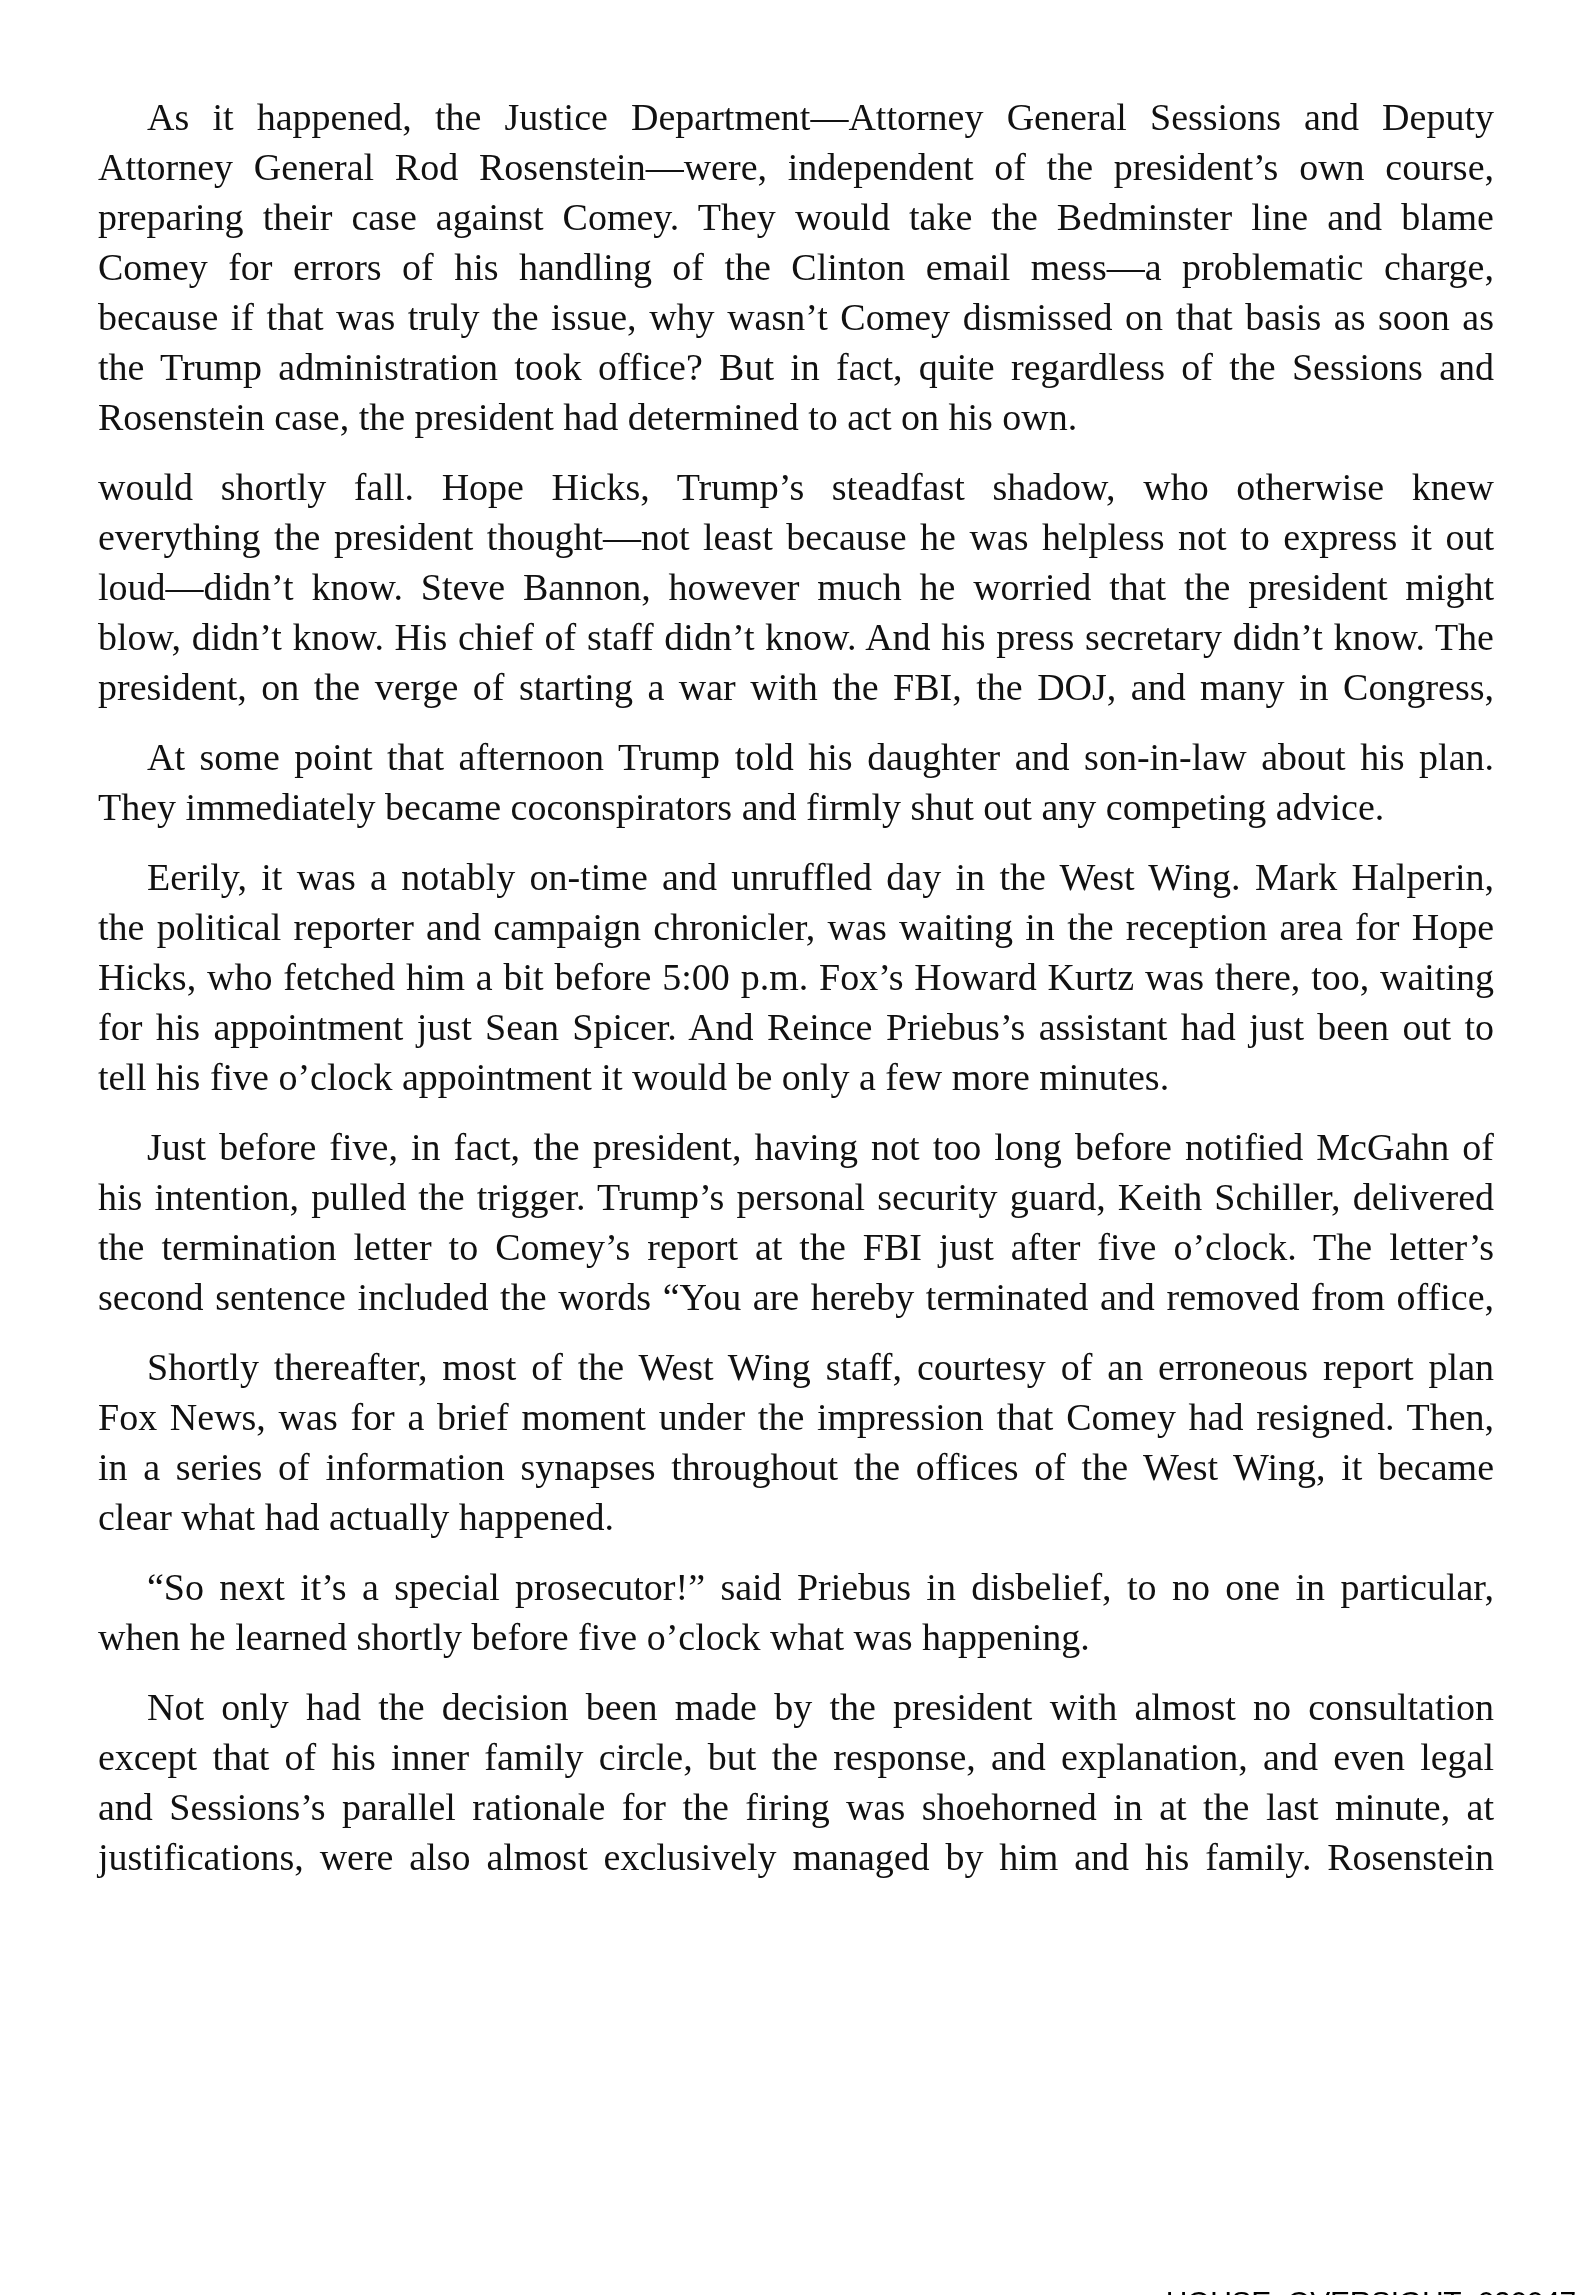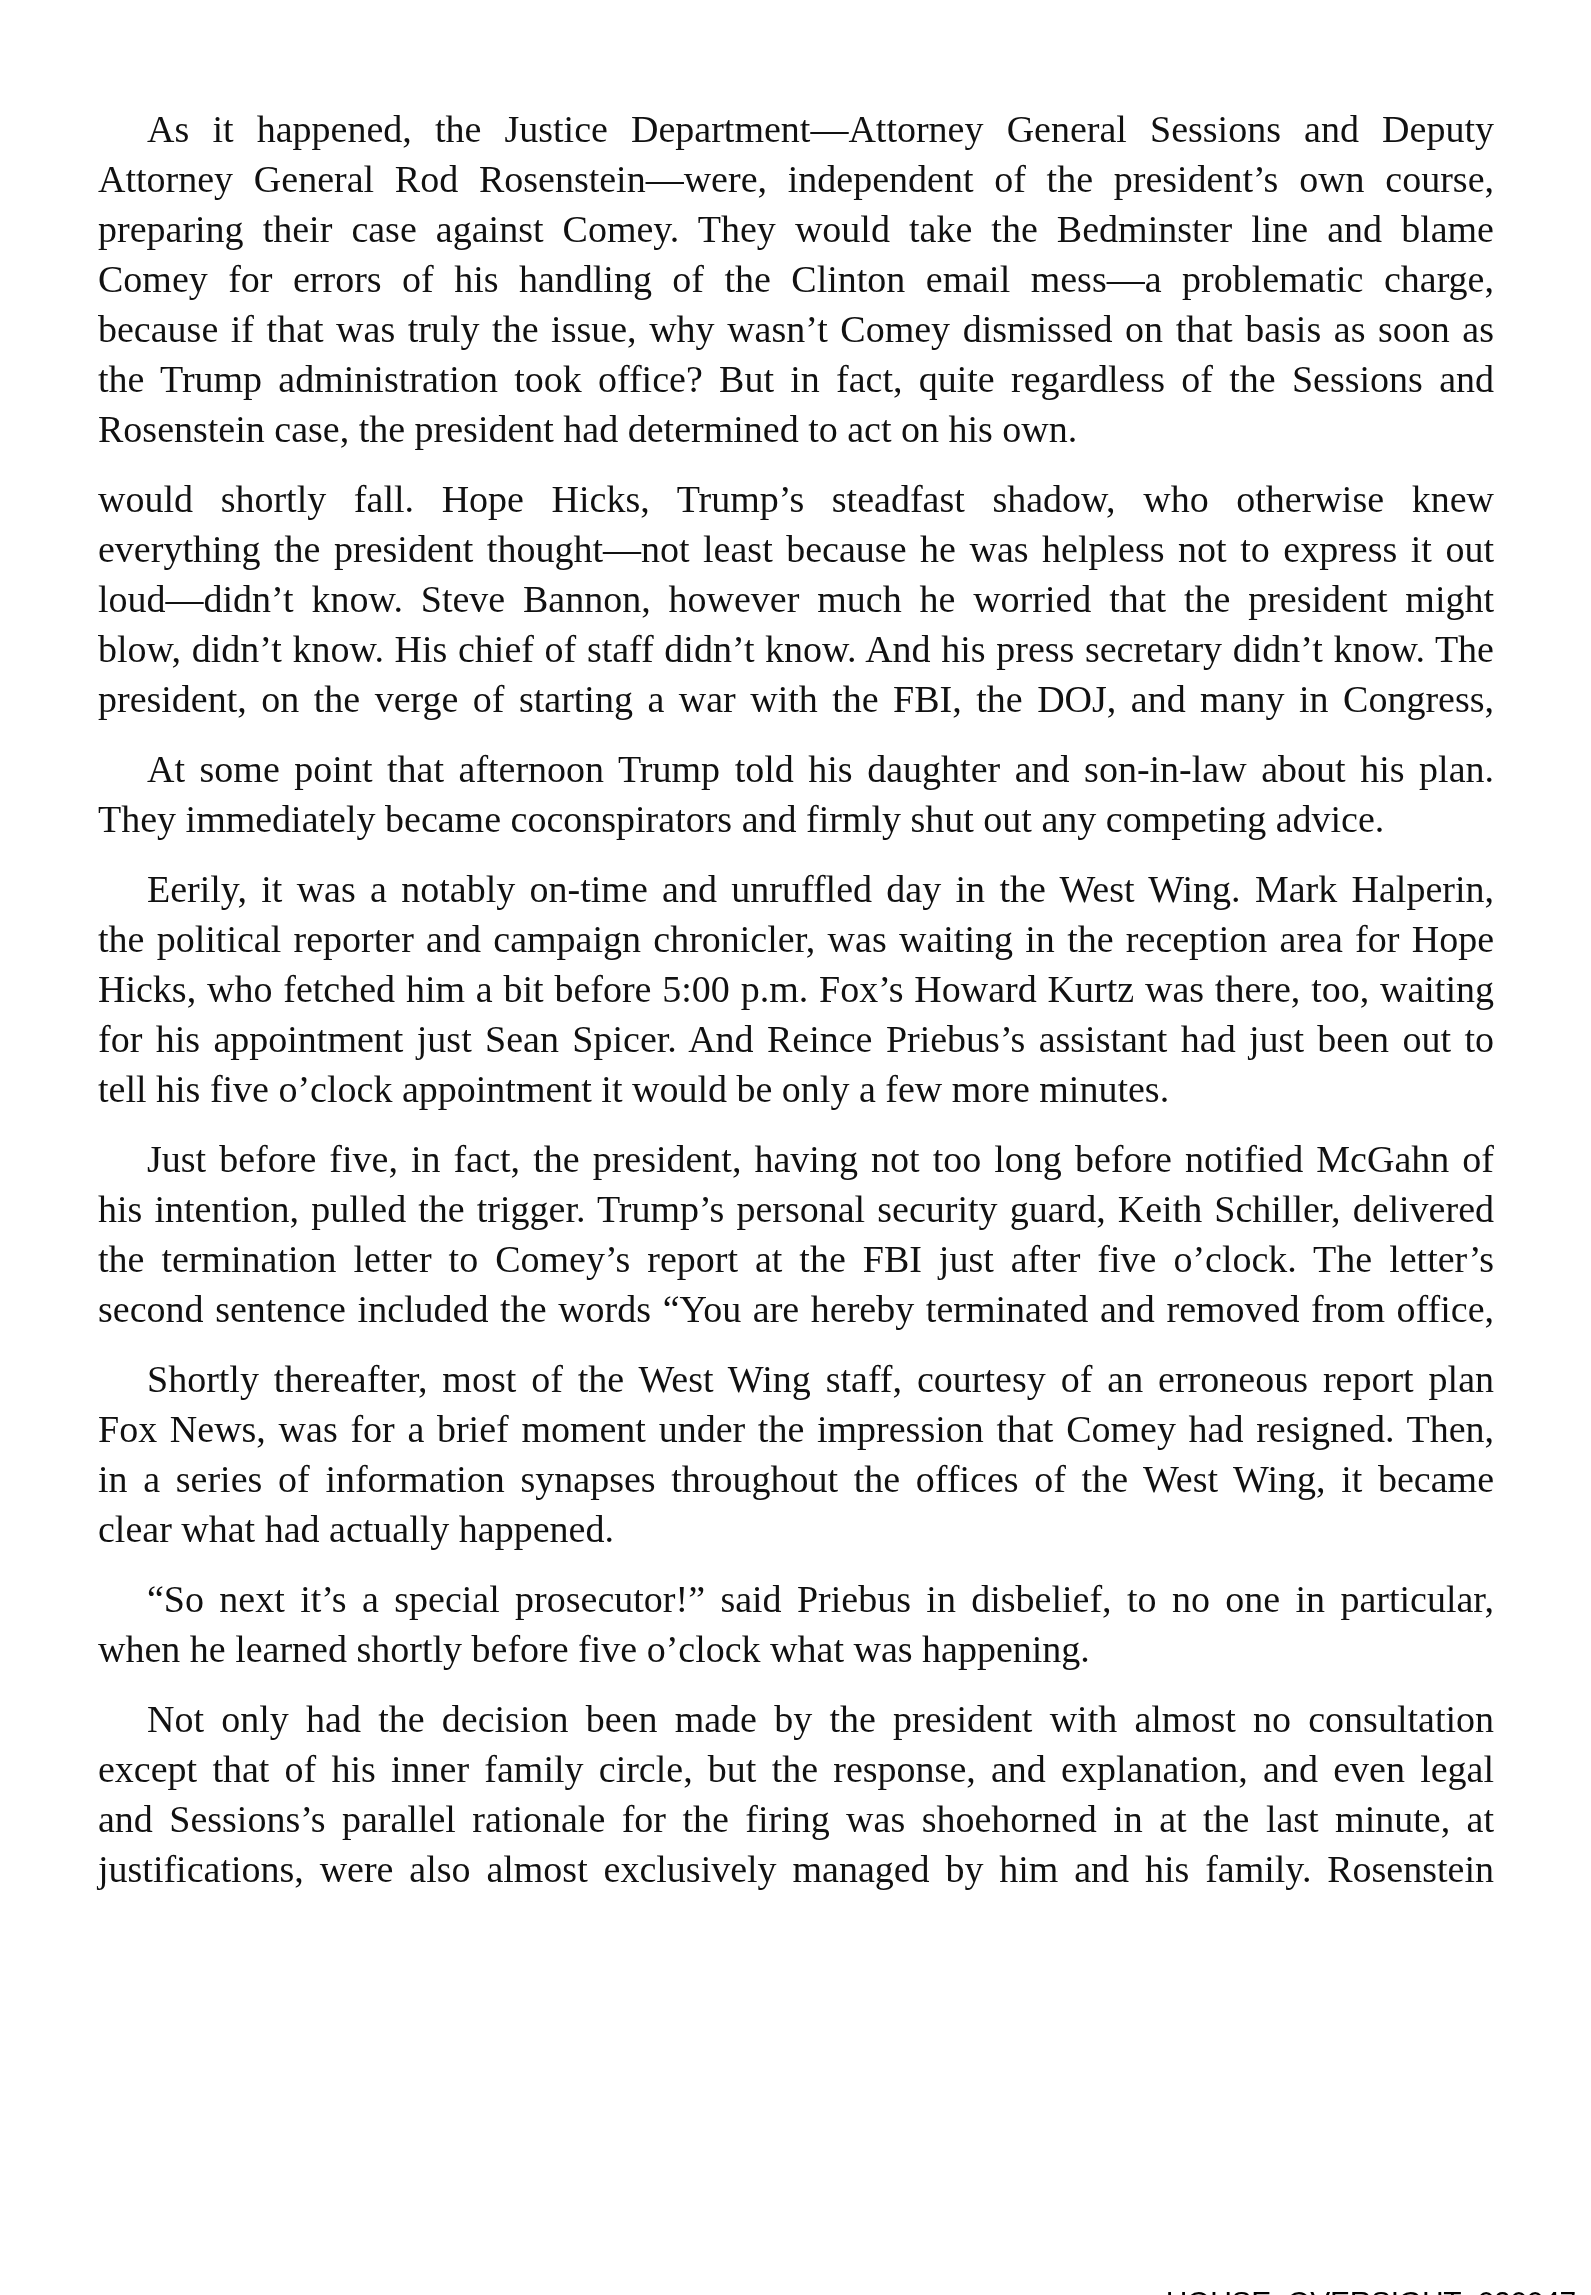--- a/index.html
+++ b/index.html
@@ -18,21 +18,21 @@
     position: absolute;
     left: 0;
     top: 0;
     width: 1592px;
     height: 2295px;
     background: #ffffff;
   }
   #body-text {
     position: absolute;
     left: 98px;
-    top: 104px;
+    top: 92px;
     width: 1396px;
     font-family: "Liberation Serif", "DejaVu Serif", serif;
     font-size: 38px;
     line-height: 50px;
   }
   .para {
     margin: 0 0 20px 0;
     padding: 0;
   }
   .line {

